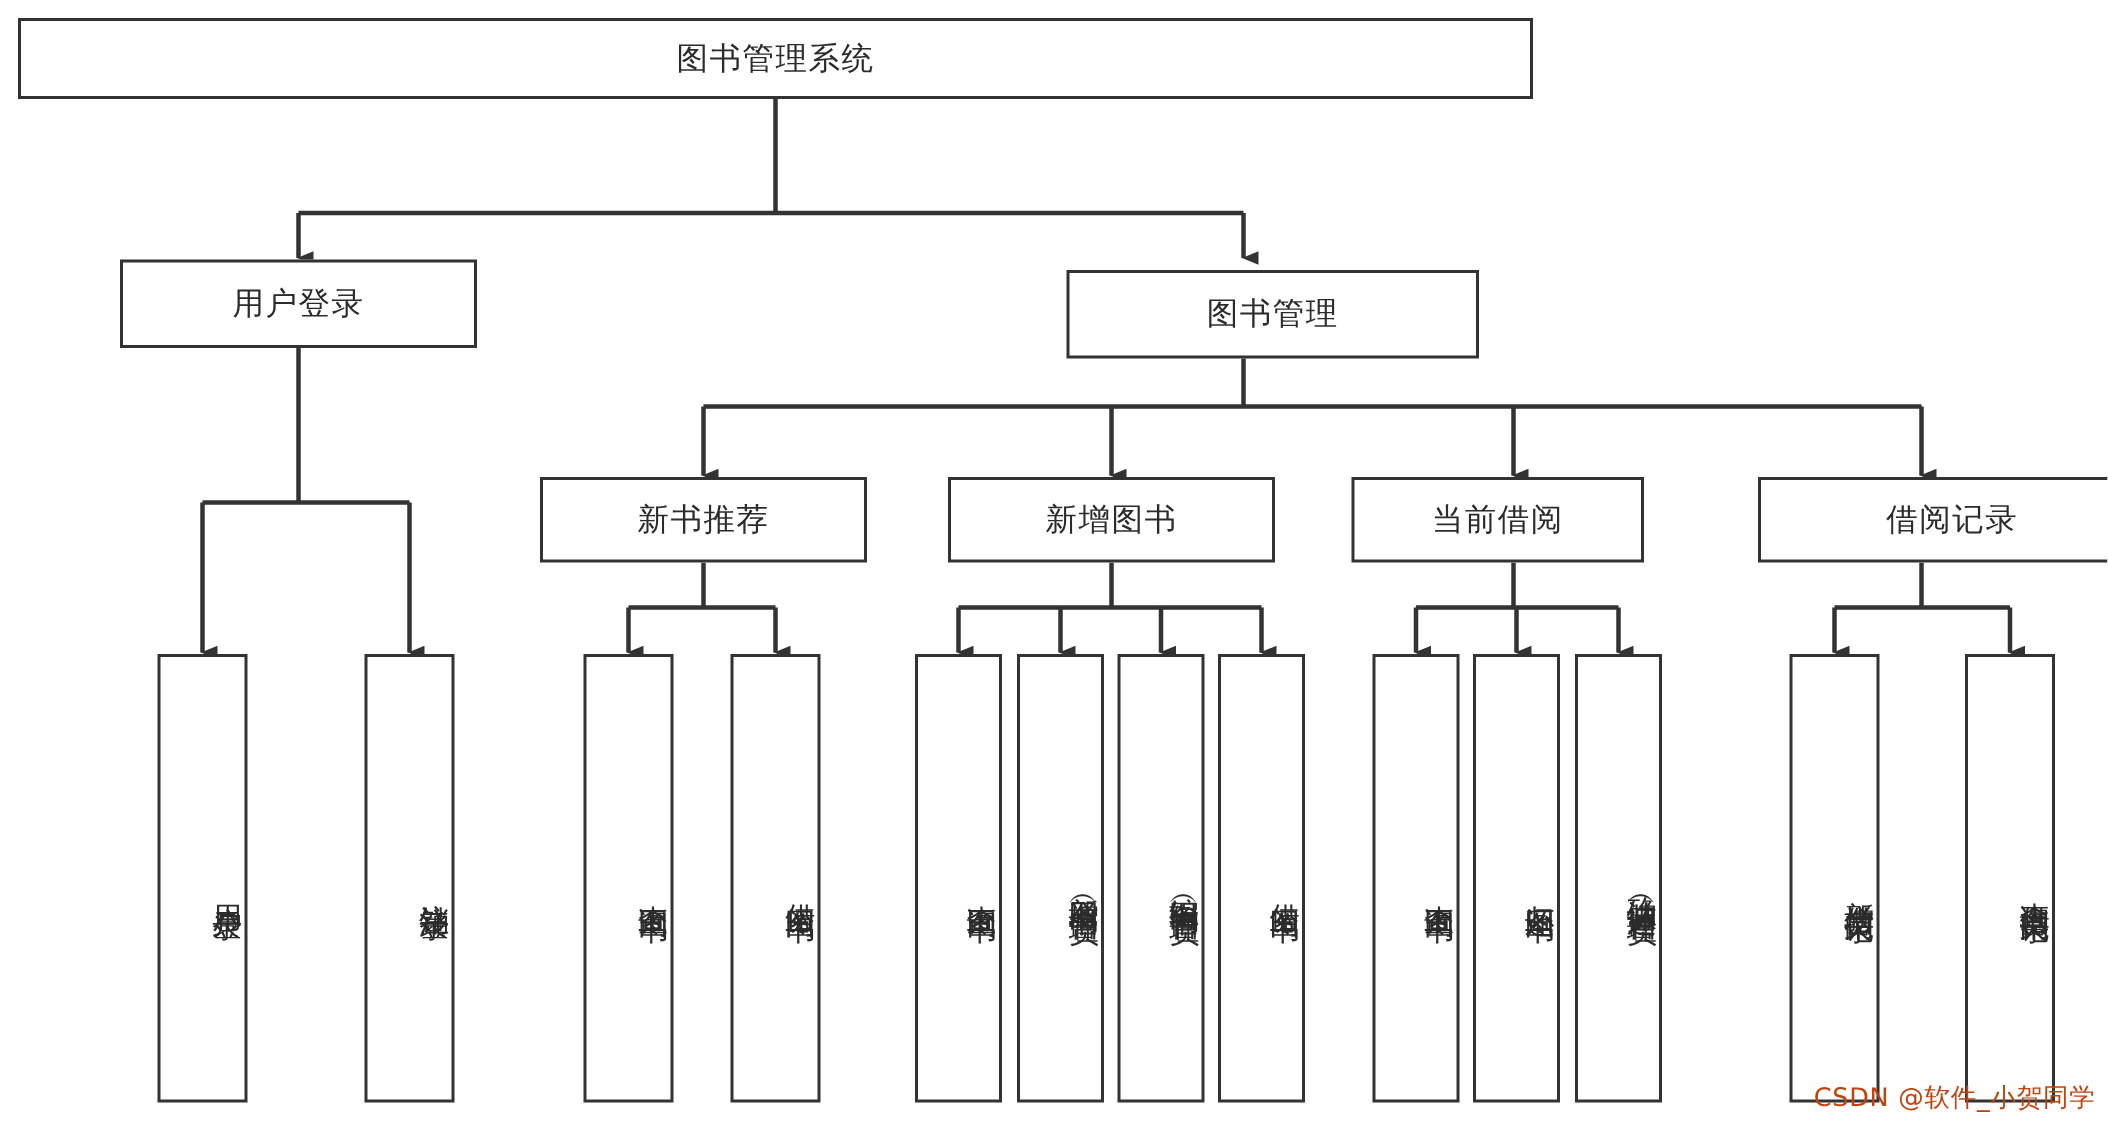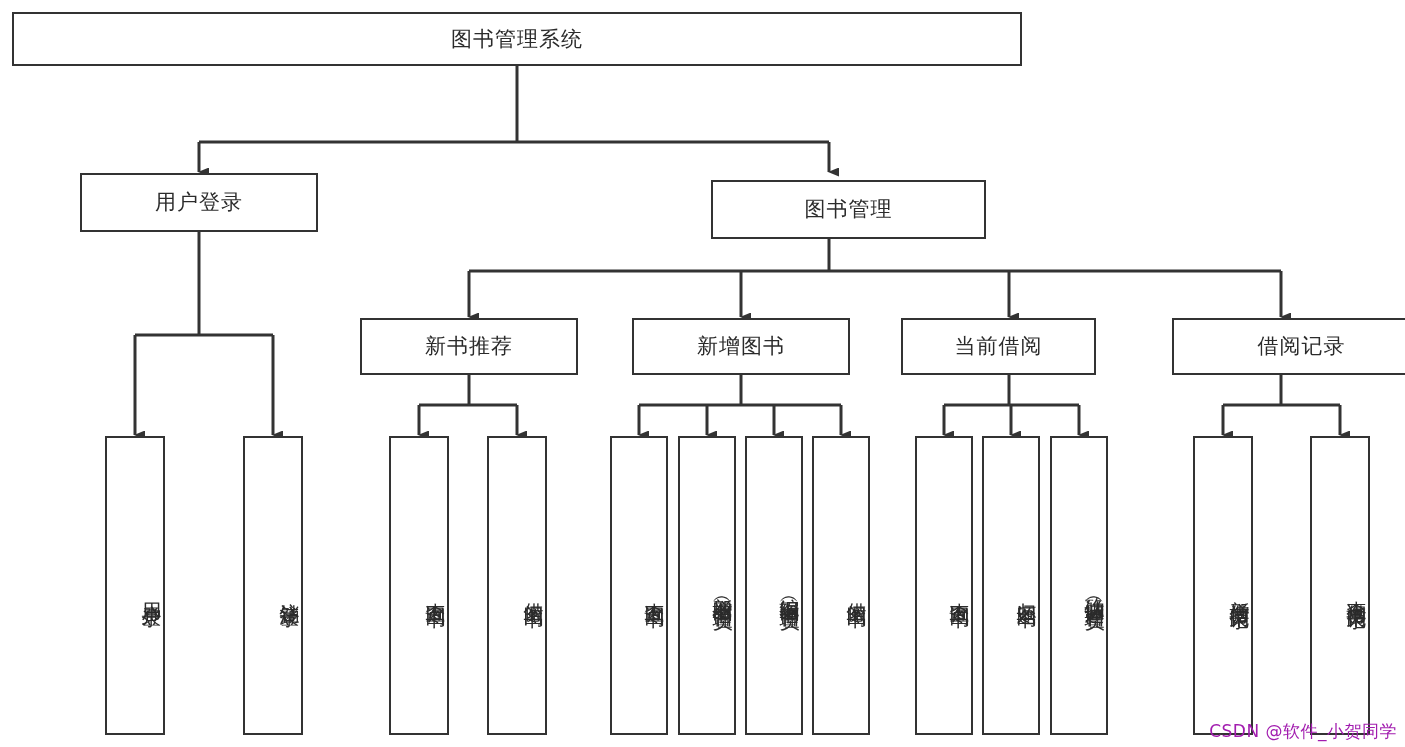--- a/index.html
+++ b/index.html
@@ -55,21 +55,21 @@
     writing-mode: vertical-rl;
     text-orientation: upright;
     display: block;
     white-space: nowrap;
   }
   #watermark {
     position: absolute;
     right: 8px;
     bottom: 4px;
     font-size: 17px;
-    color: #a21caf;
+    color: #c2410c;
     letter-spacing: 0.5px;
     white-space: nowrap;
     font-family: "DejaVu Sans", "Liberation Sans", sans-serif;
     text-align: center;
   }
 </style>
 </head>
 <body>
 
 <div id="diagram-root">

